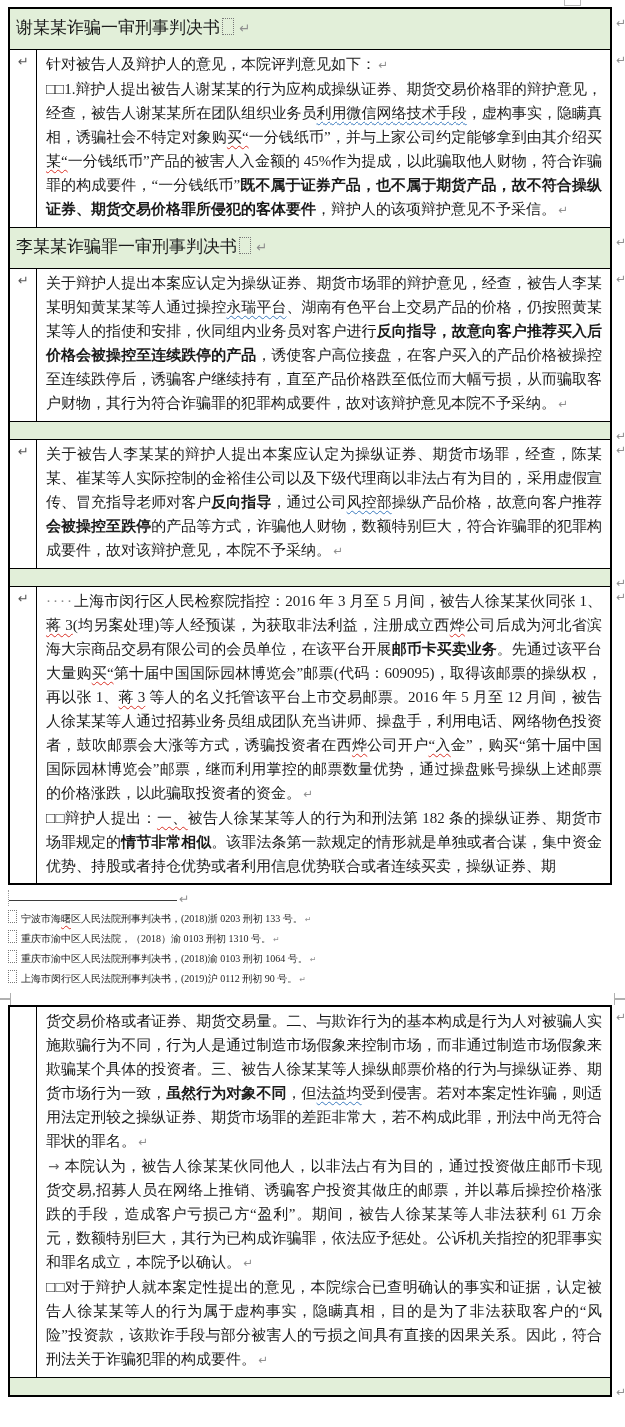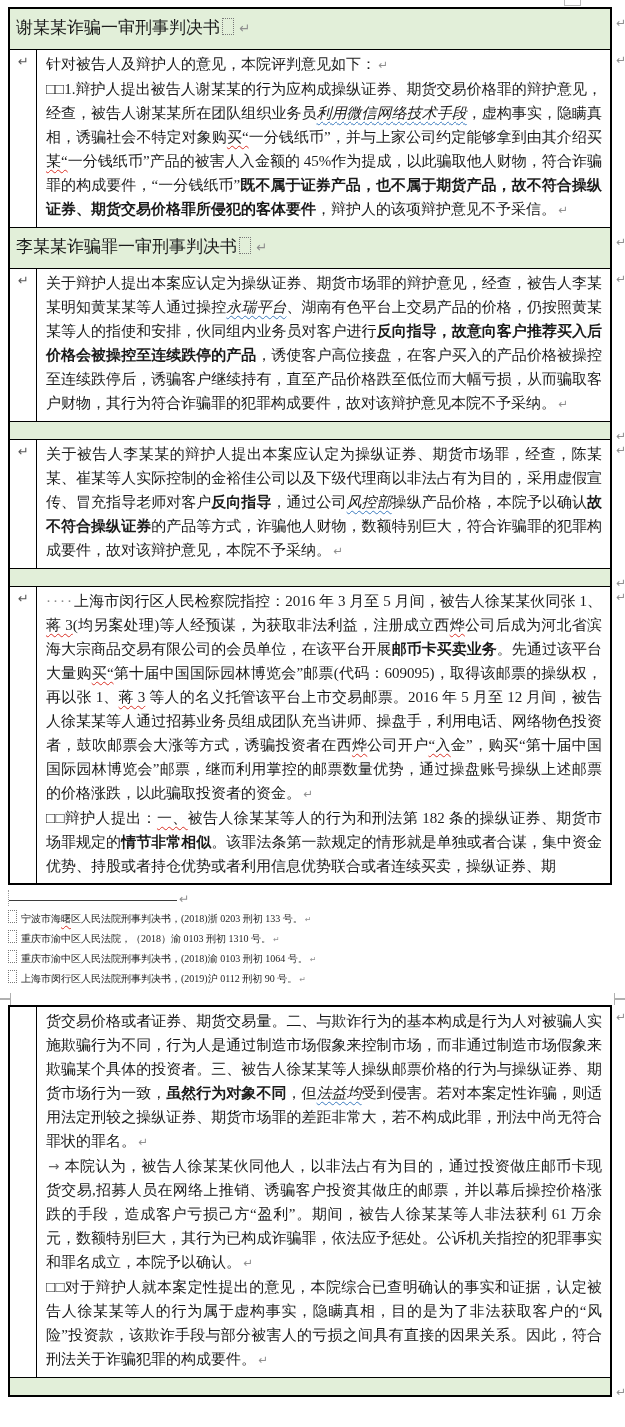--- a/index.html
+++ b/index.html
@@ -35,21 +35,21 @@
   .cell-text{
     flex:1;padding:2px 8px 5px 9px;
     font-size:15px;line-height:24px;
     text-align:justify;
   }
   .cell-text p{margin:0;}
   .b{font-weight:bold;}
   .wr{text-decoration-line:underline;text-decoration-style:wavy;
       text-decoration-color:#d93025;text-decoration-thickness:1px;text-underline-offset:3px;}
   .wb{text-decoration-line:underline;text-decoration-style:wavy;
-      text-decoration-color:#3a7abd;text-decoration-thickness:1px;text-underline-offset:3px;font-style:italic;}
+      text-decoration-color:#3a7abd;text-decoration-thickness:1px;text-underline-offset:3px;}
   .gray{color:#8a8a8a;letter-spacing:2px;}
   .pil{color:#8f8f8f;font-size:0.78em;margin-left:2px;
        font-family:"DejaVu Sans",sans-serif;}
   .tab-arrow{color:#666;font-size:0.9em;margin:0 5px 0 2px;
        font-family:"DejaVu Sans",sans-serif;}
   .fnref{display:inline-block;width:9px;height:13px;
        border:1px dotted #777;margin:0 3px 0 2px;vertical-align:-1px;}
   .row.header .fnref{width:10px;height:15px;vertical-align:-2px;}
   .row-arrow{position:absolute;right:-16px;top:3px;color:#909090;
        font-size:12px;font-family:"DejaVu Sans",sans-serif;}
@@ -99,21 +99,21 @@
       </div>
       <span class="row-arrow">↵</span>
     </div>
 
     <div class="row header">
       <span class="row-arrow">↵</span>
     </div>
     <div class="row body">
       <div class="cell-mark"><span class="pil">↵</span></div>
       <div class="cell-text">
-        <p><span>关于被告人李某某的辩护人提出本案应认定为操纵证券、期货市场罪，经查，陈某某、崔某等人实际控制的金裕佳公司以及下级代理商以非法占有为目的，采用虚假宣传、冒充指导老师对客户</span><span class="b">反向指导</span><span>，通过公司</span><span class="wb">风控部</span><span>操纵产品价格，本院予以确认</span><span class="b">故不符合操纵证券</span><span>的产品等方式，诈骗他人财物，数额特别巨大，符合诈骗罪的犯罪构成要件，故对该辩护意见，本院不予采纳。</span><span class="pil">↵</span></p>
+        <p><span>关于被告人李某某的辩护人提出本案应认定为操纵证券、期货市场罪，经查，陈某某、崔某等人实际控制的金裕佳公司以及下级代理商以非法占有为目的，采用虚假宣传、冒充指导老师对客户</span><span class="b">反向指导</span><span>，通过公司</span><span class="wb">风控部</span><span>操纵产品价格，故意向客户推荐</span><span class="b">会被操控至跌停</span><span>的产品等方式，诈骗他人财物，数额特别巨大，符合诈骗罪的犯罪构成要件，故对该辩护意见，本院不予采纳。</span><span class="pil">↵</span></p>
       </div>
       <span class="row-arrow">↵</span>
     </div>
 
     <div class="row header">
       <span class="row-arrow">↵</span>
     </div>
     <div class="row body">
       <div class="cell-mark"><span class="pil">↵</span></div>
       <div class="cell-text">

